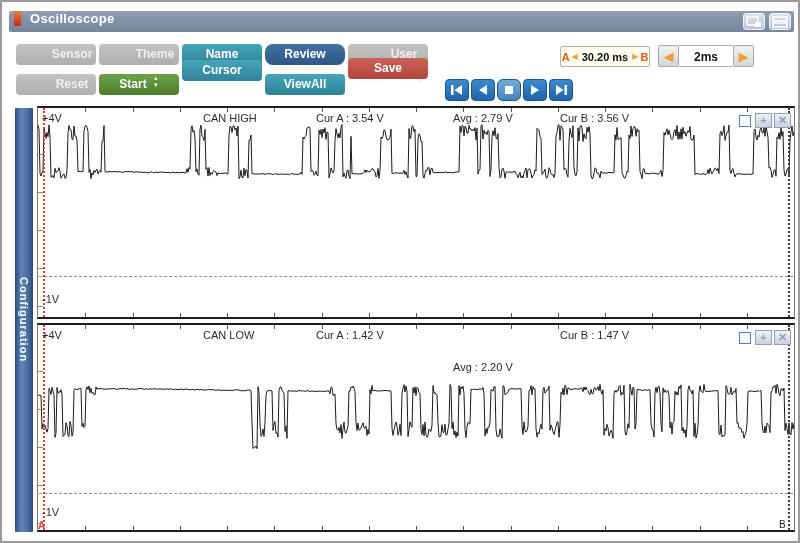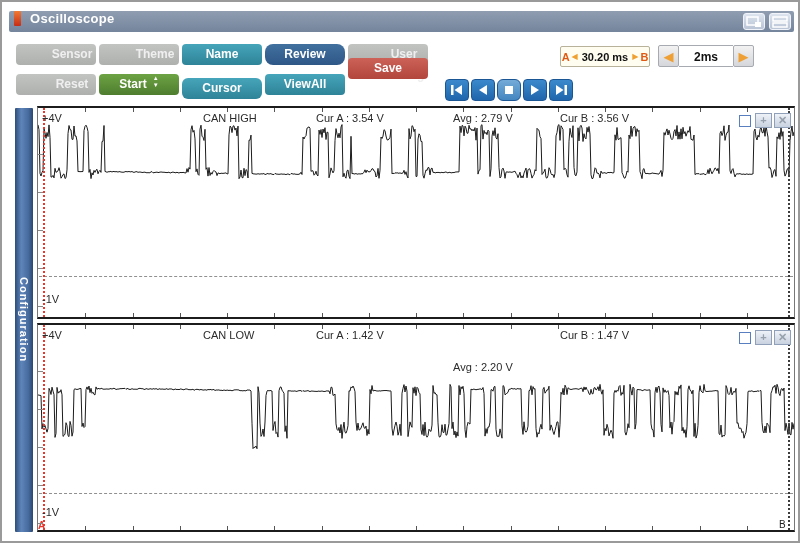--- a/index.html
+++ b/index.html
@@ -113,21 +113,21 @@
   </div>
 
   <button class="btn gray" style="left:14px;  top:42px;">Sensor</button>
   <button class="btn gray" style="left:97px;  top:42px;">Theme</button>
   <button class="btn teal" style="left:180px; top:42px;">Name</button>
   <button class="btn blue" style="left:263px; top:42px;border-radius:8px;">Review</button>
   <button class="btn gray" style="left:346px; top:42px;">User Setting</button>
 
   <button class="btn gray" style="left:14px;  top:72px;">Reset</button>
   <button class="btn green" style="left:97px;  top:72px;"><span>Start</span><span class="spin"><div>▲</div><div>▼</div></span></button>
-  <button class="btn teal" style="left:180px; top:76px;border-radius:6px;">Cursor</button>
+  <button class="btn teal" style="left:180px; top:58px;">Cursor</button>
   <button class="btn teal" style="left:263px; top:72px;">ViewAll</button>
   <button class="btn red" style="left:346px; top:56px;">Save</button>
 
   <div class="readout">
     <span class="ab">A</span>
     <span class="tri">◀</span>
     <span class="val">30.20 ms</span>
     <span class="tri">▶</span>
     <span class="ab">B</span>
   </div>

